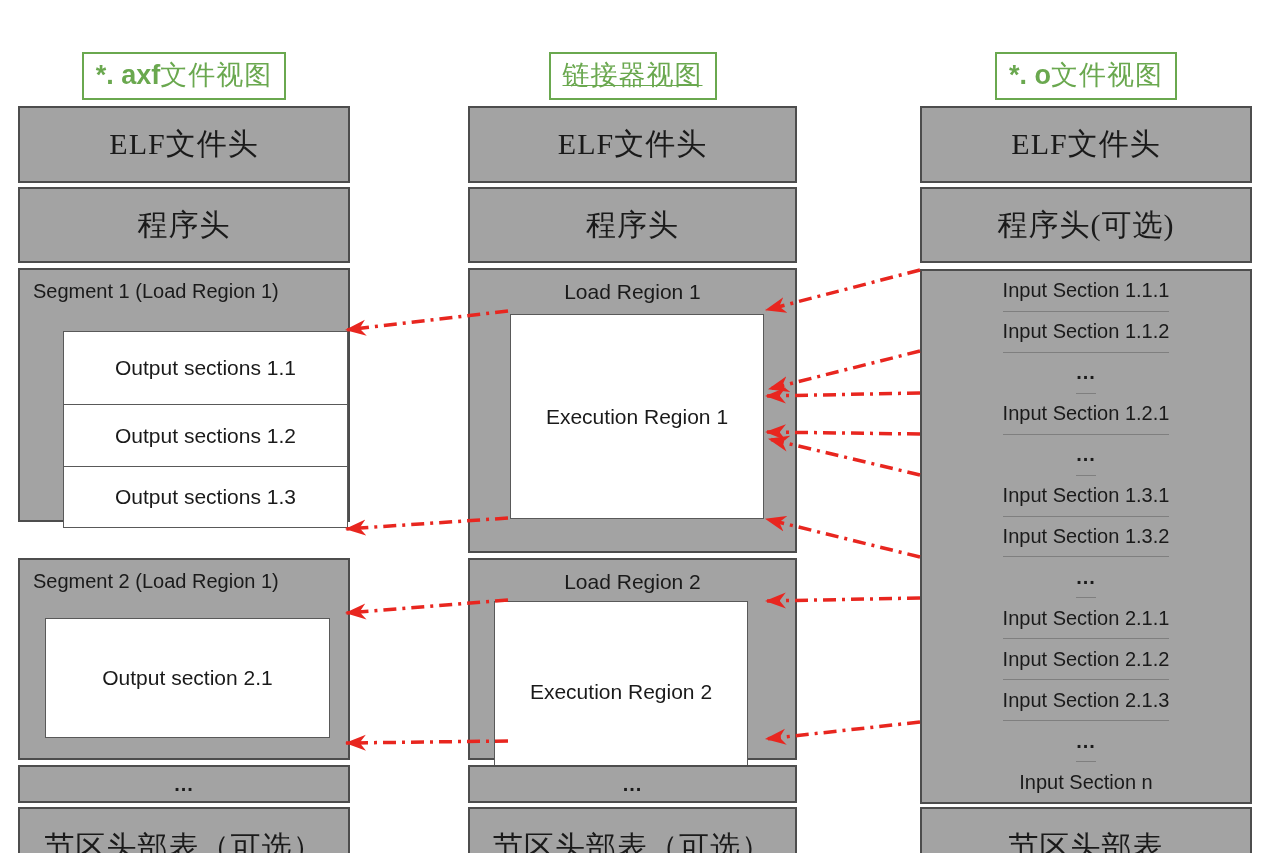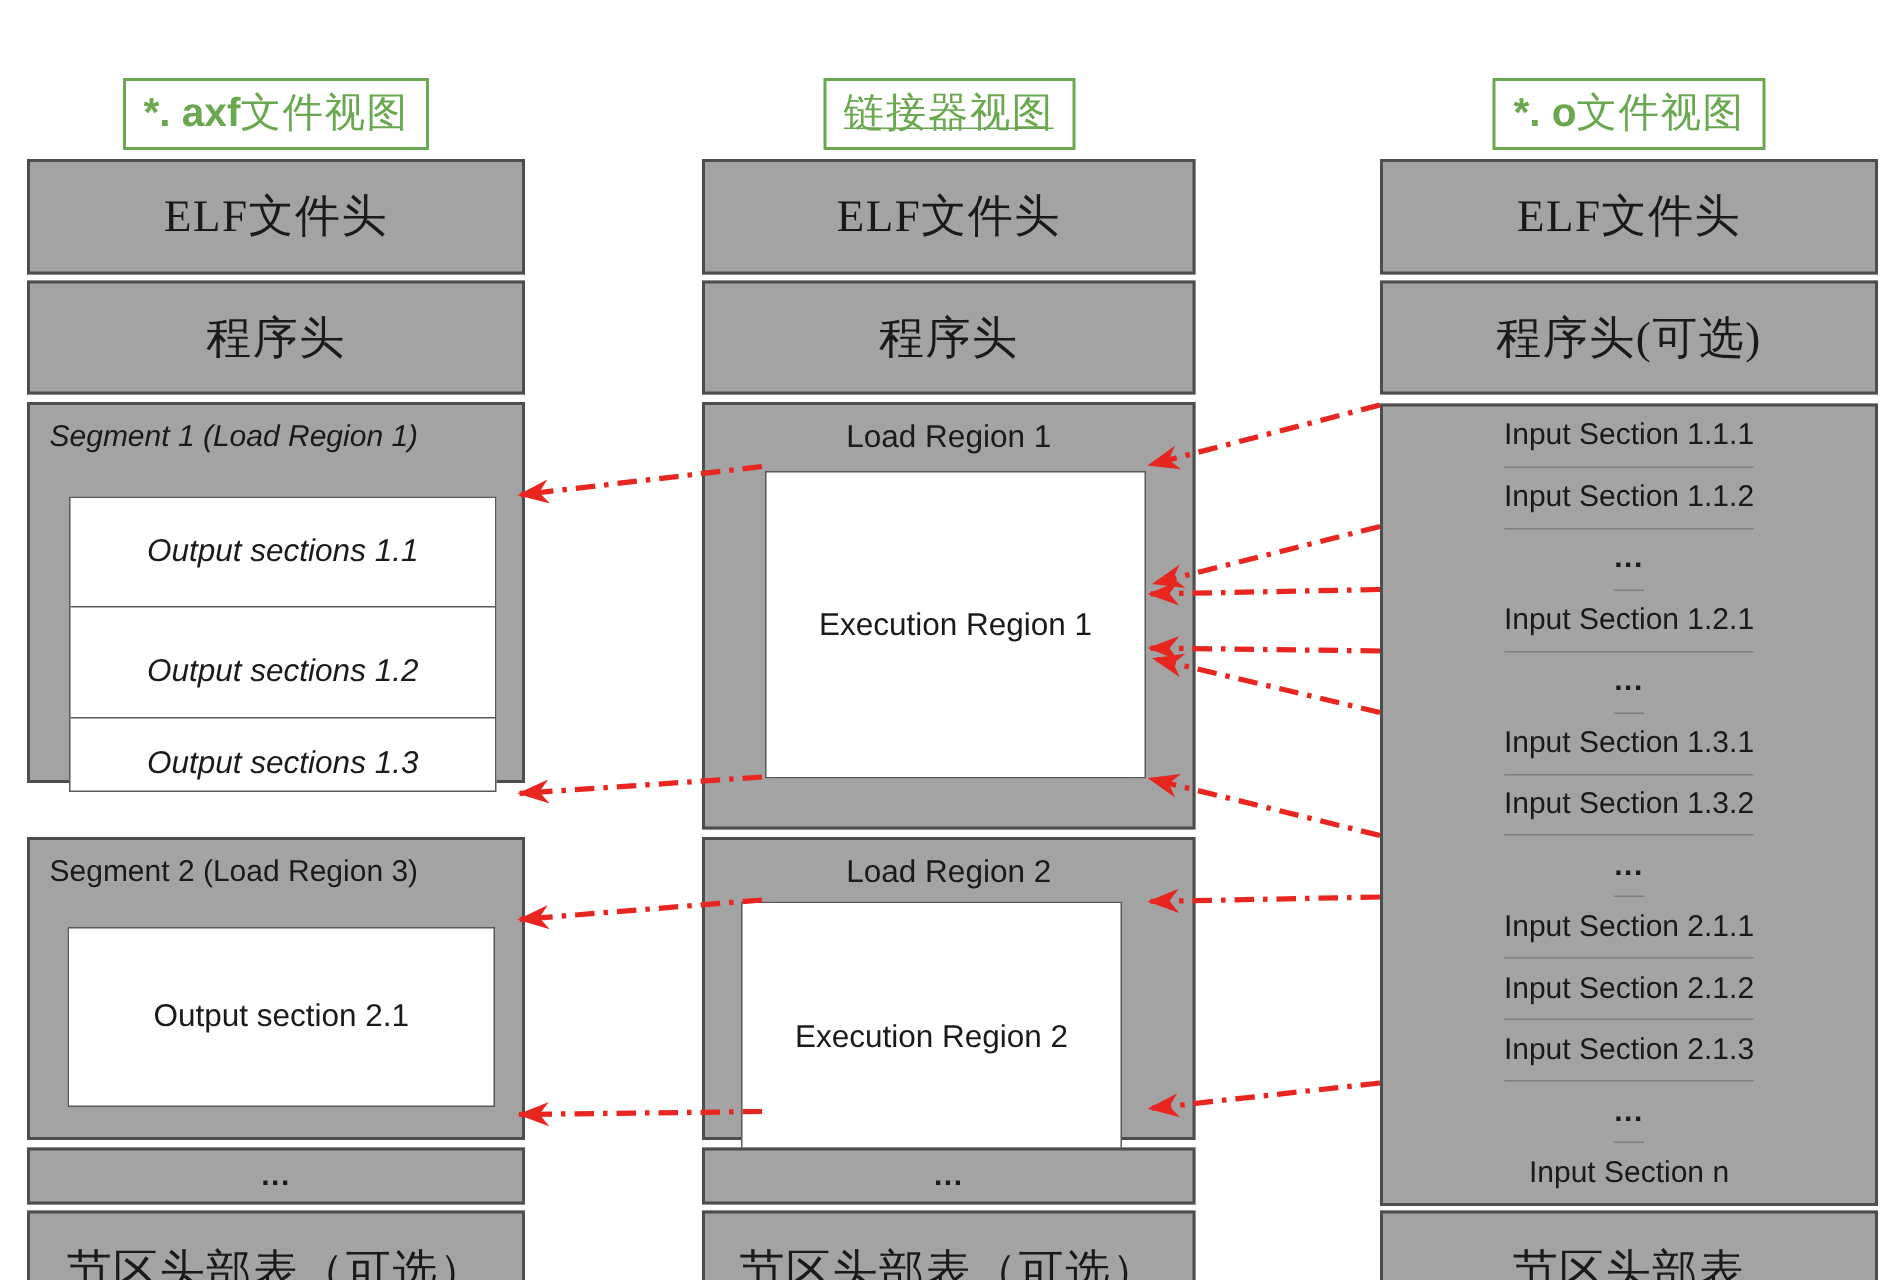--- a/index.html
+++ b/index.html
@@ -52,31 +52,31 @@
   </div>
 
   <div class="col" style="left:18px;width:332px;">
     <div class="box" style="left:0;top:0;width:332px;height:77px;">
       <span class="cjk">ELF文件头</span>
     </div>
     <div class="box" style="left:0;top:81px;width:332px;height:76px;">
       <span class="cjk">程序头</span>
     </div>
 
-    <div class="box" style="left:0;top:162px;width:332px;height:254px;justify-content:flex-start;align-items:flex-start;font-style:italic;">
+    <div class="box" style="left:0;top:162px;width:332px;height:254px;justify-content:flex-start;align-items:flex-start;">
       <span class="seg-label latin">Segment 1 (Load Region 1)</span>
-      <div class="innerbox" style="left:26px;top:61px;width:285px;height:197px;display:flex;flex-direction:column;gap:12px;">
+      <div class="innerbox" style="left:43px;top:61px;width:285px;height:197px;display:flex;flex-direction:column;">
         <div class="innerrow" style="height:73px;">Output sections 1.1</div>
         <div class="innerrow" style="height:62px;">Output sections 1.2</div>
         <div class="innerrow" style="height:62px;flex:1;">Output sections 1.3</div>
       </div>
     </div>
 
     <div class="box" style="left:0;top:452px;width:332px;height:202px;justify-content:flex-start;align-items:flex-start;">
-      <span class="seg-label latin">Segment 2 (Load Region 3)</span>
+      <span class="seg-label latin">Segment 2 (Load Region 1)</span>
       <div class="innerbox" style="left:25px;top:58px;width:285px;height:120px;">
         <div class="center-txt">Output section 2.1</div>
       </div>
     </div>
 
     <div class="box" style="left:0;top:659px;width:332px;height:38px;">
       <span class="dots">...</span>
     </div>
     <div class="box" style="left:0;top:701px;width:332px;height:80px;">
       <span class="cjk">节区头部表（可选）</span>

